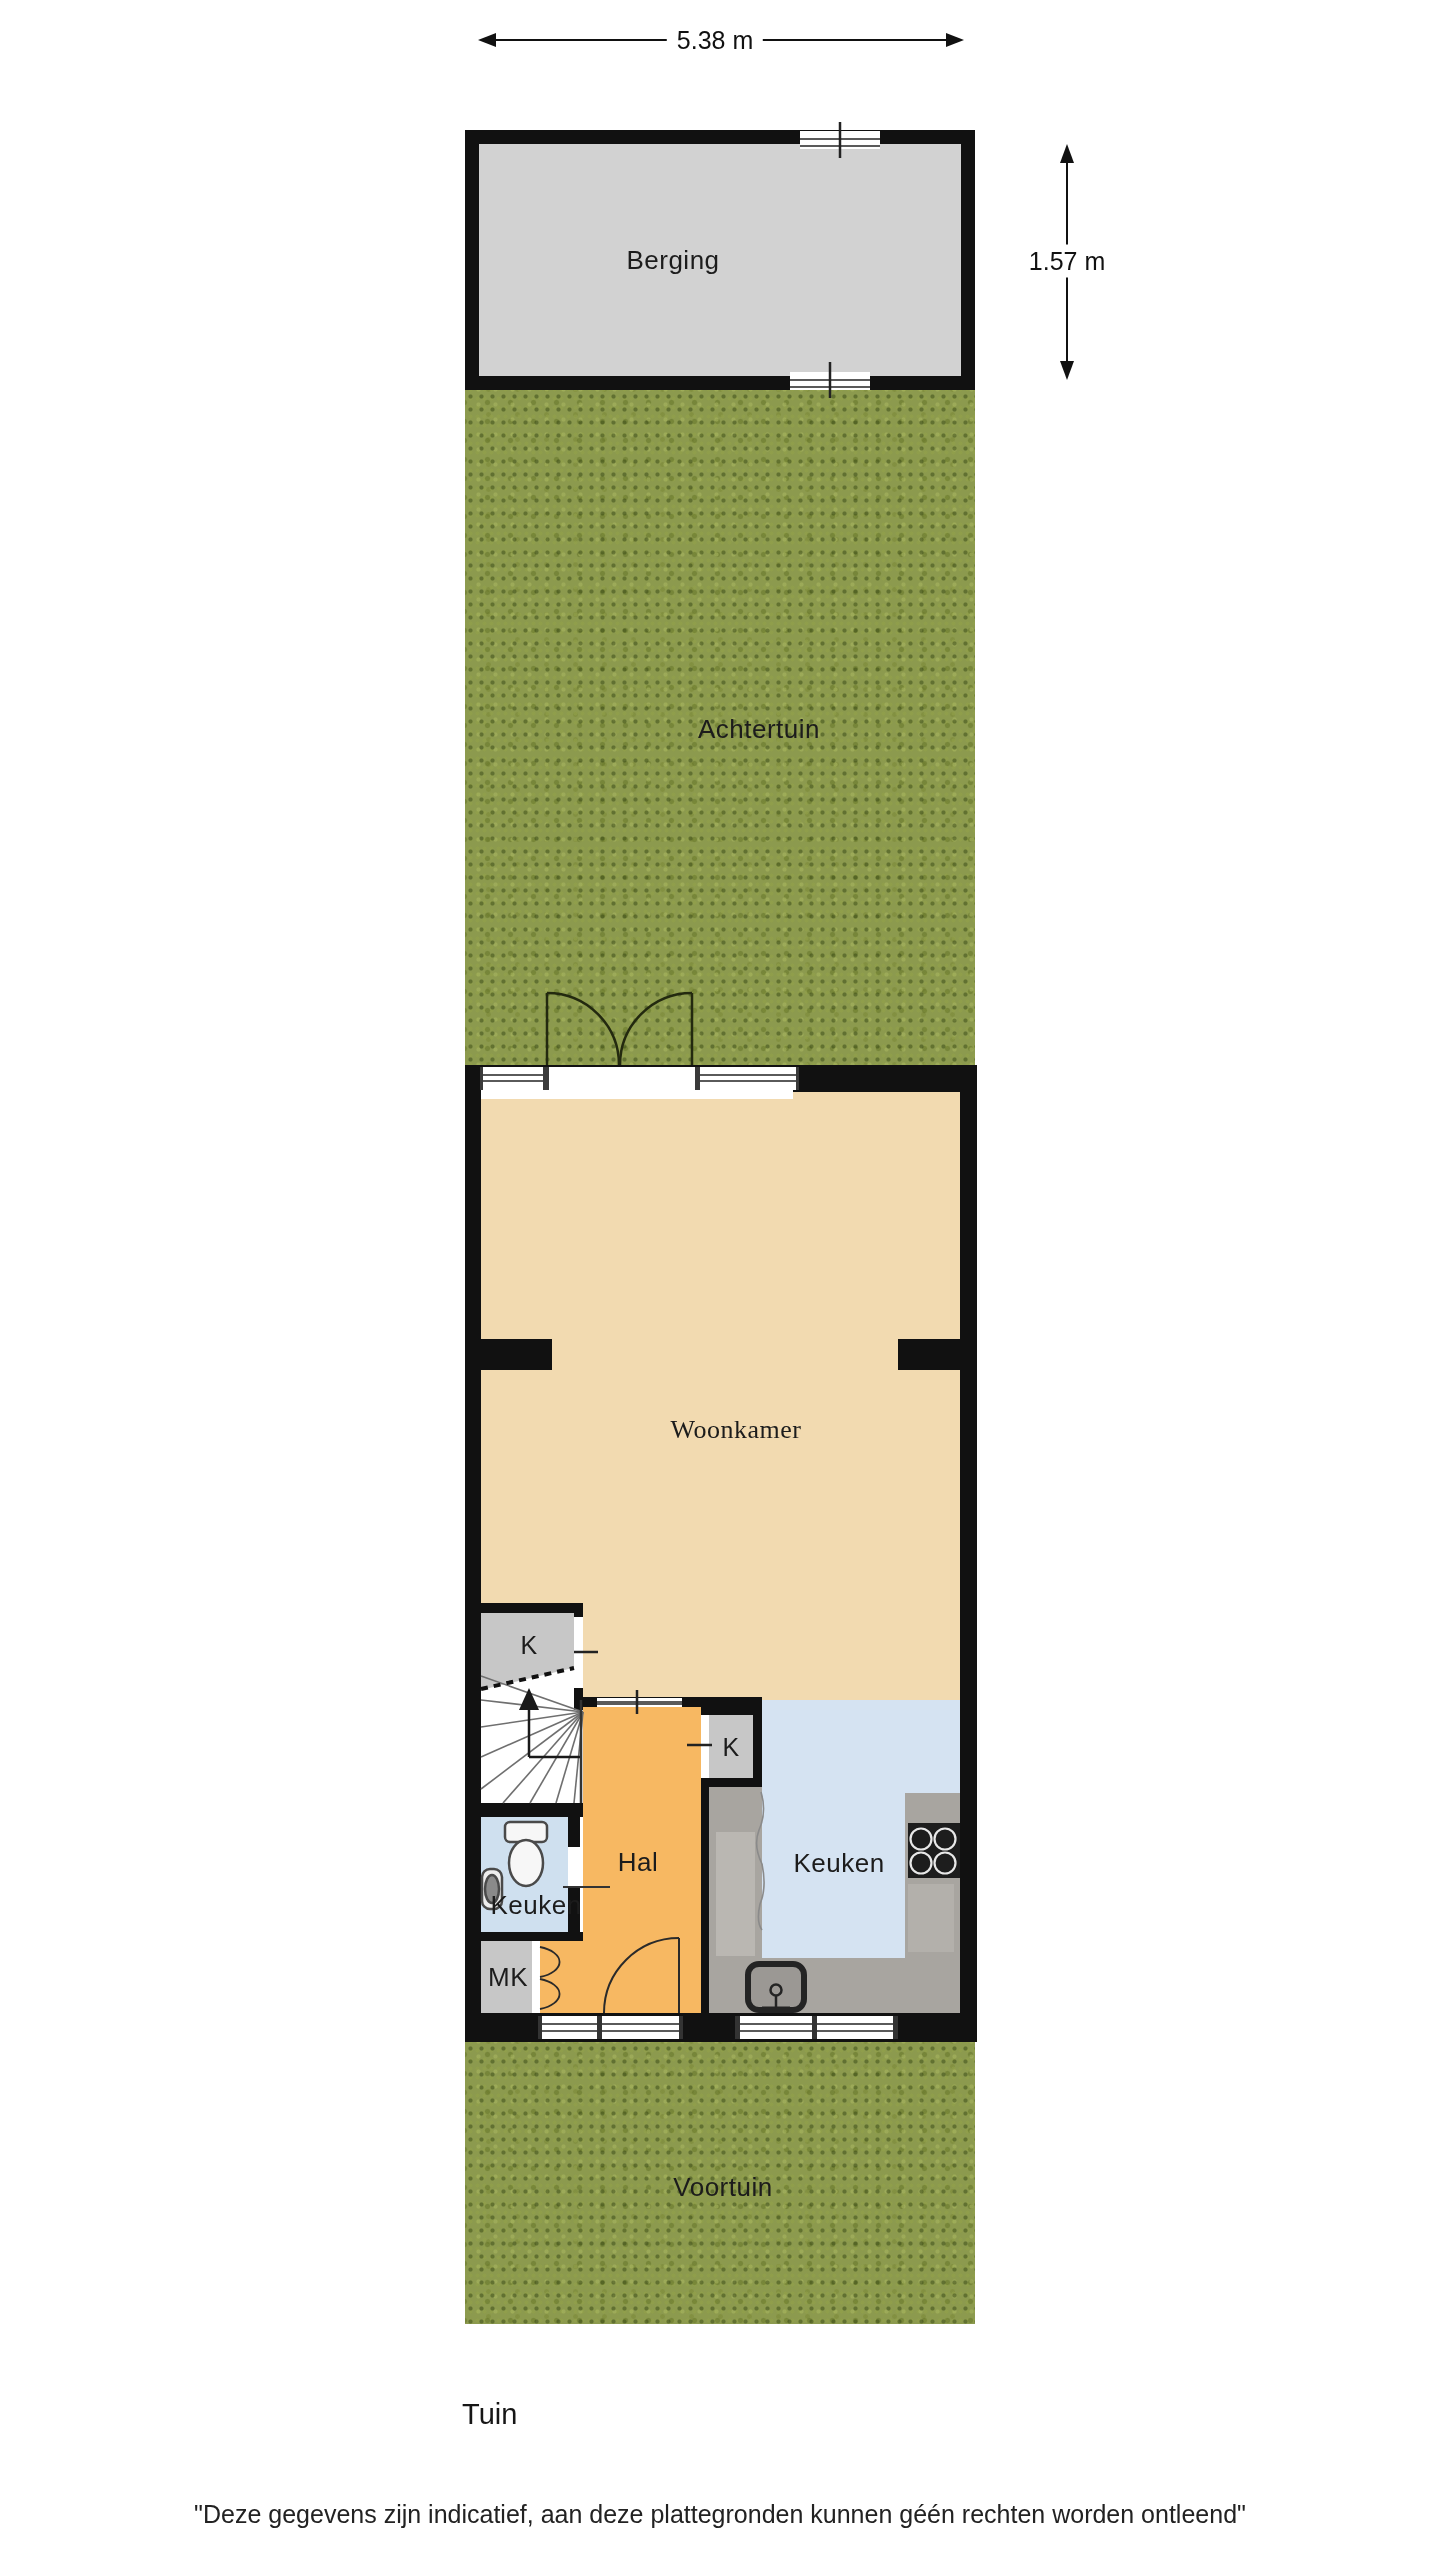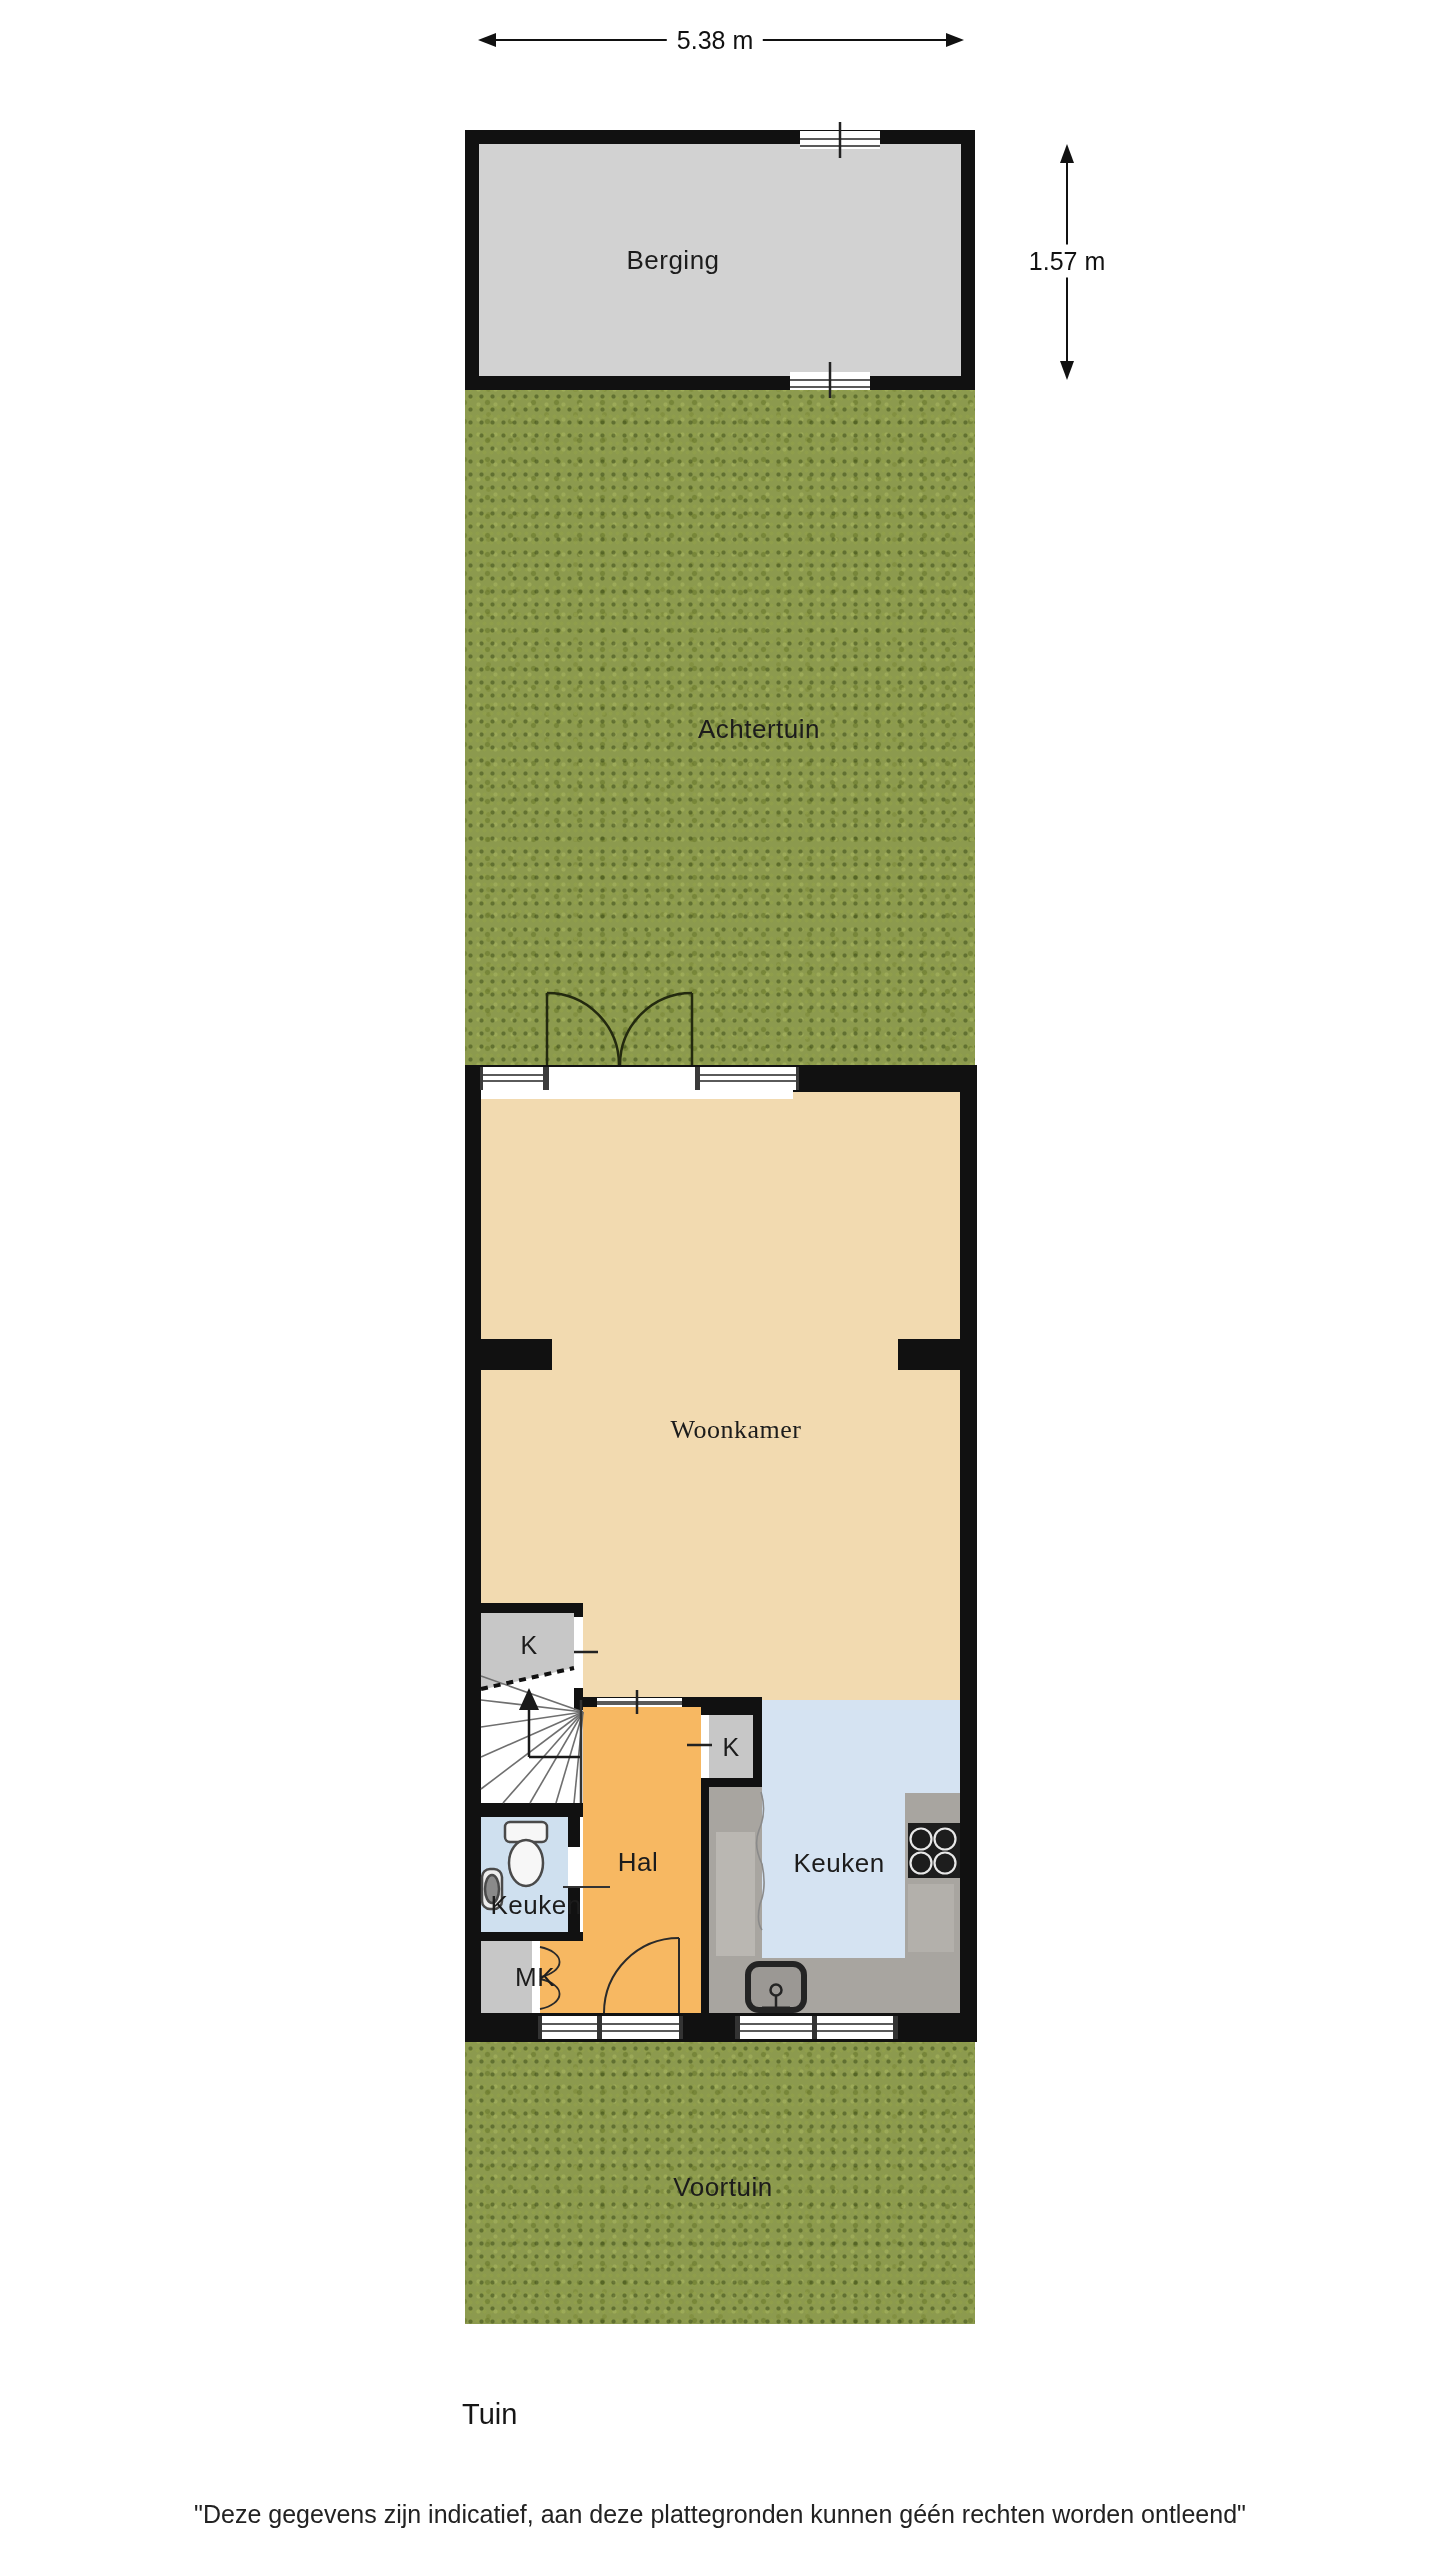--- a/index.html
+++ b/index.html
@@ -192,21 +192,21 @@
   </svg>
 
   <div class="room-label" style="left:673px;top:260px;">Berging</div>
   <div class="room-label" style="left:723px;top:729px;margin-left:36px;">Achtertuin</div>
   <div class="room-label" style="left:736px;top:1430px;font-family:Liberation Serif, serif;">Woonkamer</div>
   <div class="room-label small-label" style="left:529px;top:1645px;">K</div>
   <div class="room-label small-label" style="left:731px;top:1747px;">K</div>
   <div class="room-label" style="left:638px;top:1862px;text-align:center;">Hal</div>
   <div class="room-label" style="left:839px;top:1863px;">Keuken</div>
   <div class="room-label" style="left:536px;top:1905px;">Keuken</div>
-  <div class="room-label" style="left:535px;top:1977px;">MK</div>
+  <div class="room-label" style="left:508px;top:1977px;">MK</div>
   <div class="room-label" style="left:723px;top:2187px;">Voortuin</div>
 
   <div class="dim-label" style="left:715px;top:40px;">5.38 m</div>
   <div class="dim-label" style="left:1067px;top:261px;padding:2px 6px;">1.57 m</div>
 
   <div class="caption" style="left:462px;top:2398px;">Tuin</div>
   <div class="disclaimer">"Deze gegevens zijn indicatief, aan deze plattegronden kunnen géén rechten worden ontleend"</div>
 
 </div>
 

